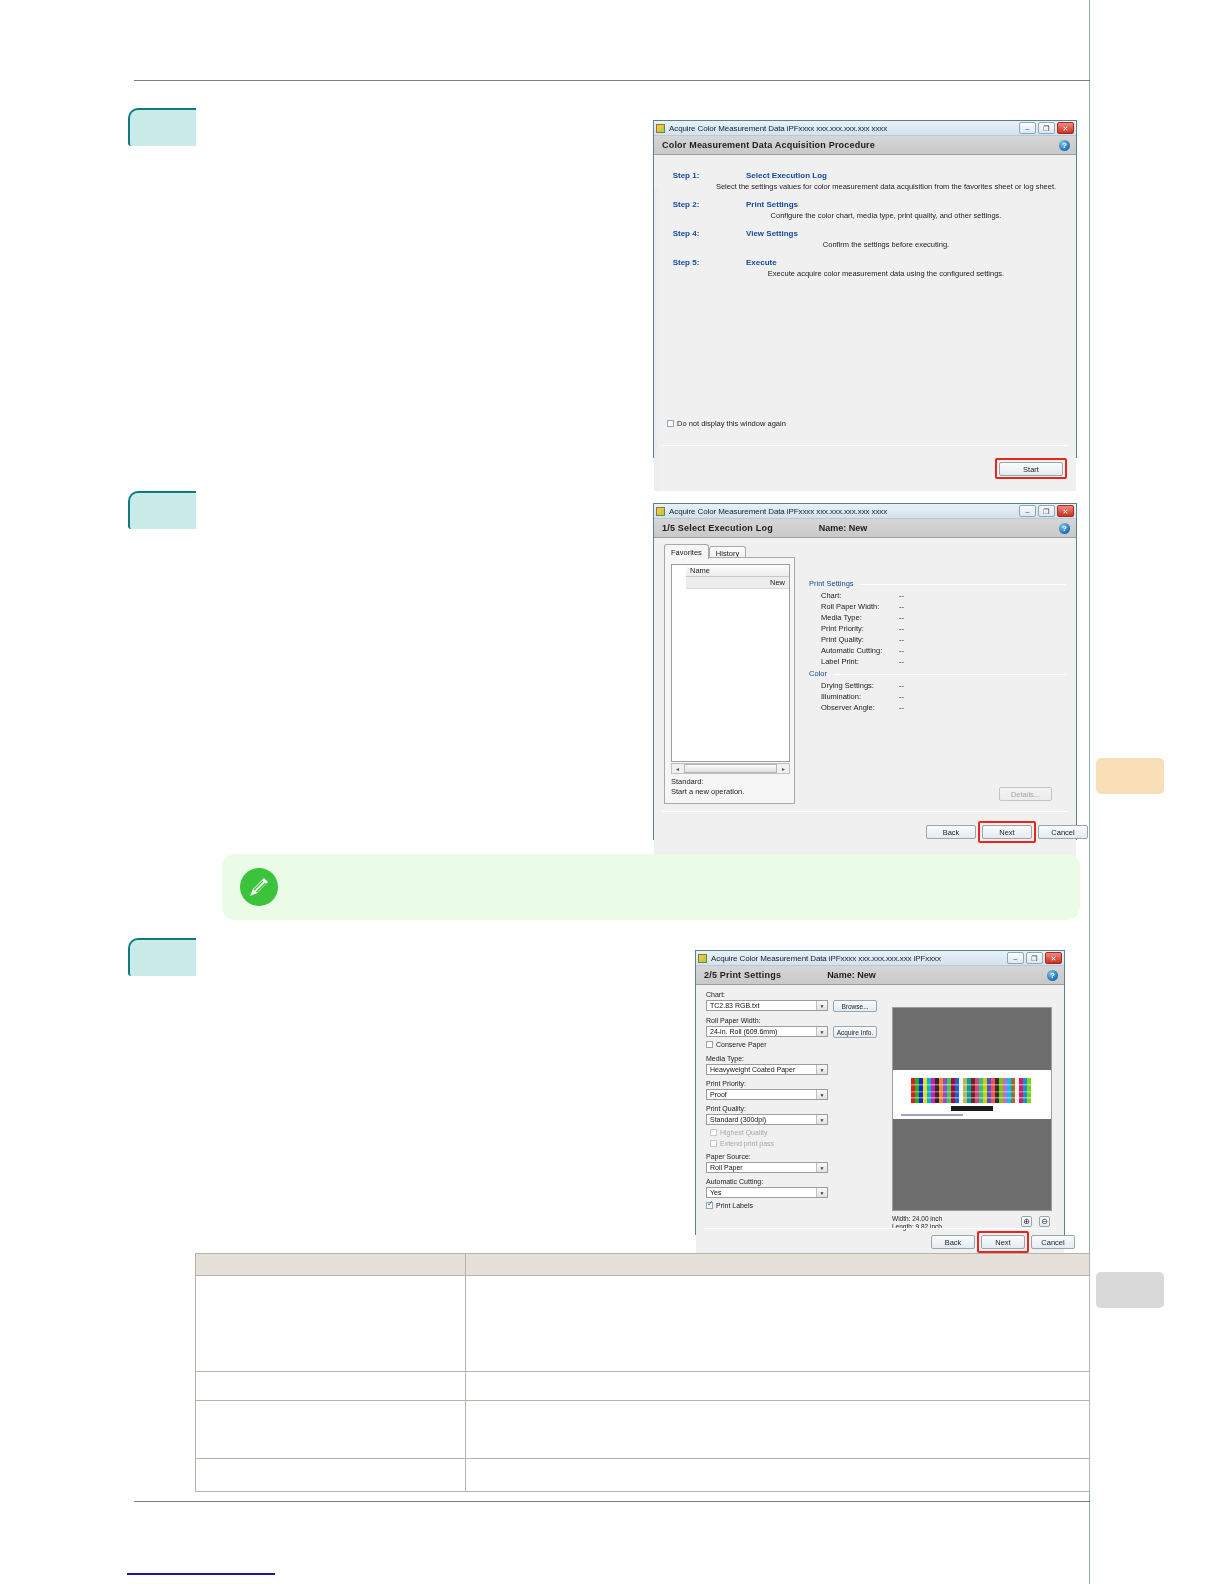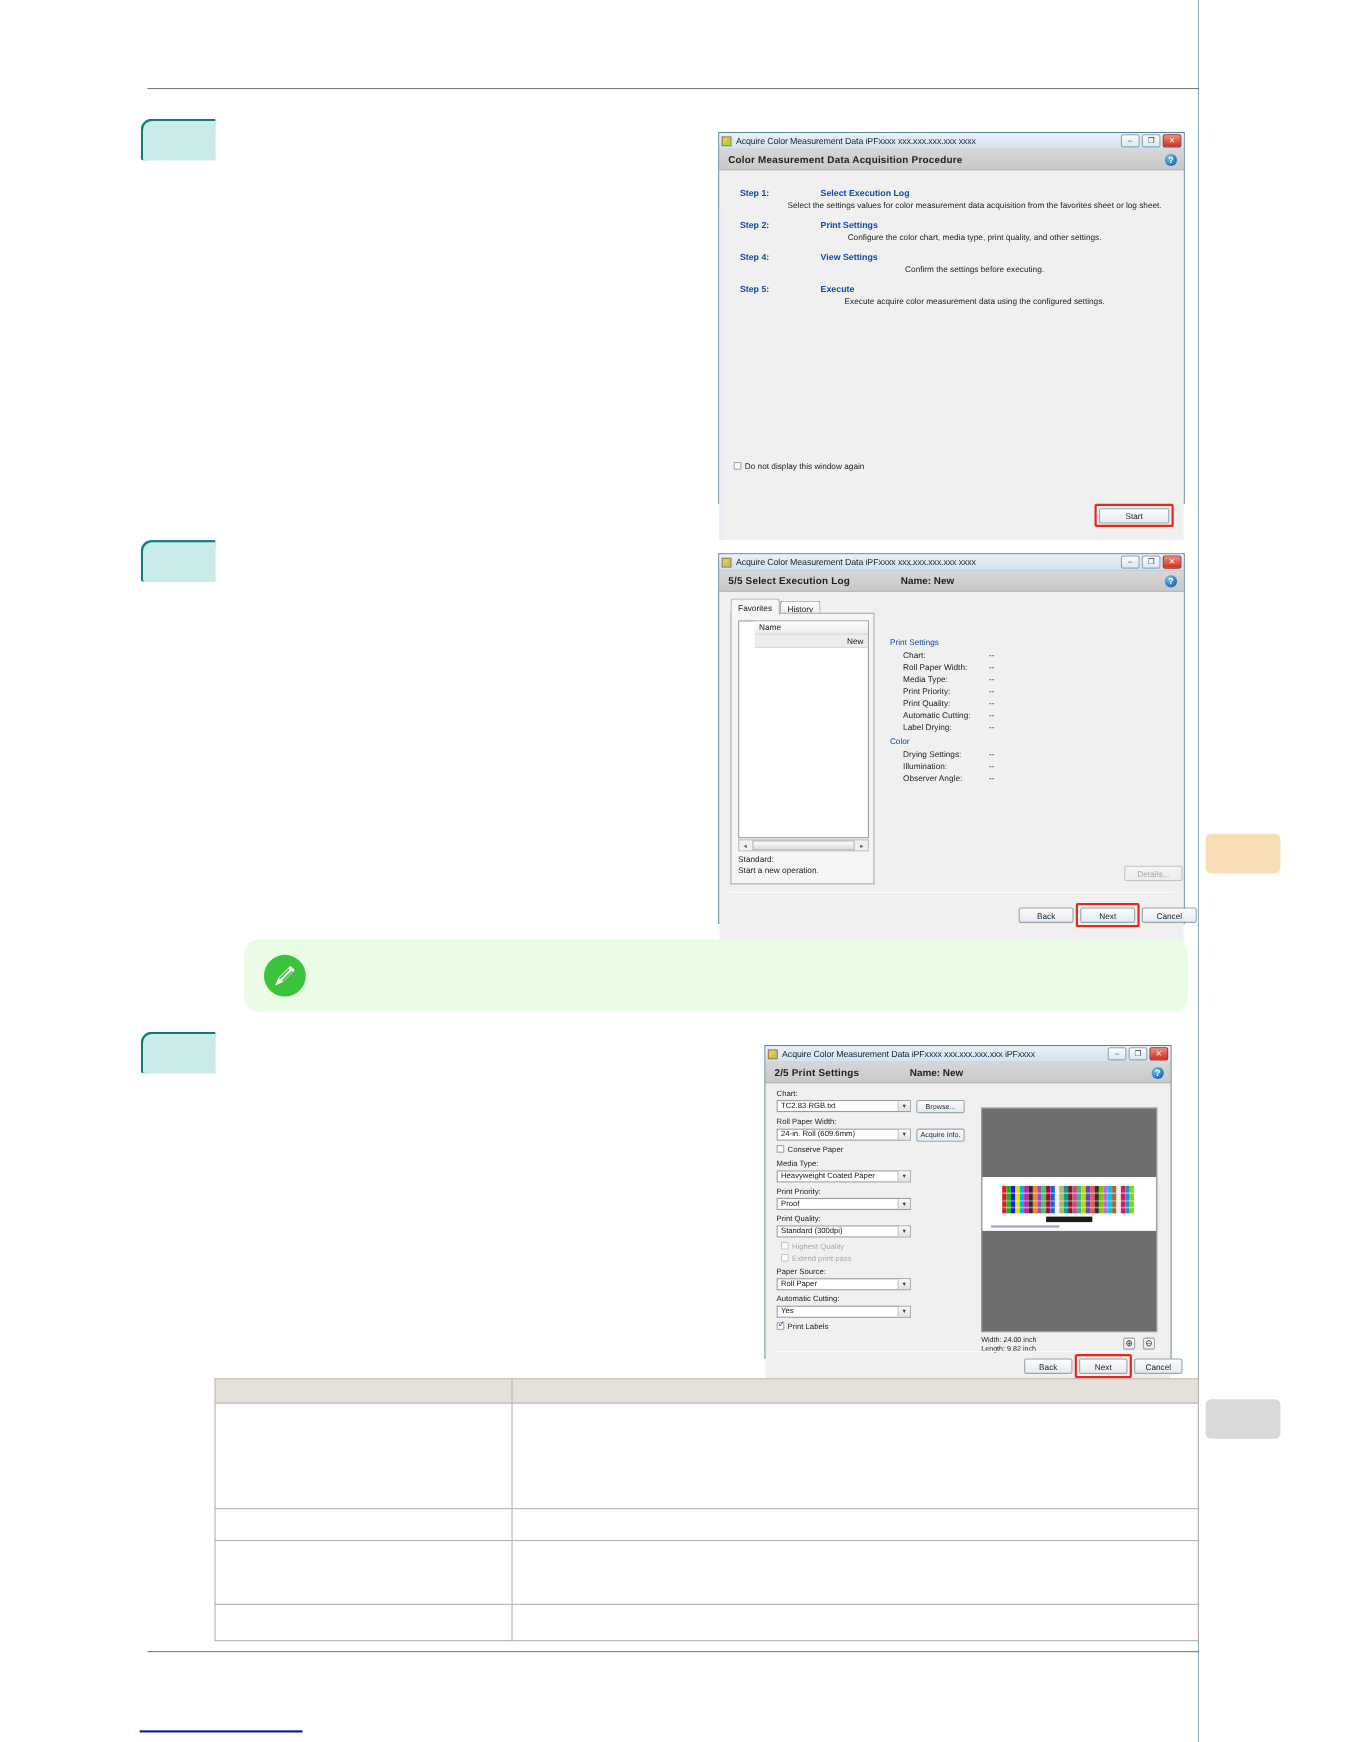--- a/index.html
+++ b/index.html
@@ -244,21 +244,21 @@
     <div class="dlg-titlebar">
       <span class="dlg-appicon"></span>
       <span class="dlg-title">Acquire Color Measurement Data iPFxxxx xxx.xxx.xxx.xxx xxxx</span>
       <span class="wbtns">
         <span class="wbtn">–</span>
         <span class="wbtn">❐</span>
         <span class="wbtn close">✕</span>
       </span>
     </div>
     <div class="dlg-banner">
-      <span class="bn-title">5/5 Select Execution Log</span>
+      <span class="bn-title">1/5 Select Execution Log</span>
       <span class="bn-name">Name: New</span>
       <span class="helpq">?</span>
     </div>
     <div class="dlg-body">
 
       <div class="tabstrip">
         <div class="tab active">Favorites</div>
         <div class="tab">History</div>
       </div>
 
@@ -286,34 +286,34 @@
       <div class="kv" style="left:167px; top:64px;">Roll Paper Width:</div>
       <div class="kvv" style="left:245px; top:64px;">--</div>
       <div class="kv" style="left:167px; top:75px;">Media Type:</div>
       <div class="kvv" style="left:245px; top:75px;">--</div>
       <div class="kv" style="left:167px; top:86px;">Print Priority:</div>
       <div class="kvv" style="left:245px; top:86px;">--</div>
       <div class="kv" style="left:167px; top:97px;">Print Quality:</div>
       <div class="kvv" style="left:245px; top:97px;">--</div>
       <div class="kv" style="left:167px; top:108px;">Automatic Cutting:</div>
       <div class="kvv" style="left:245px; top:108px;">--</div>
-      <div class="kv" style="left:167px; top:119px;">Label Drying:</div>
+      <div class="kv" style="left:167px; top:119px;">Label Print:</div>
       <div class="kvv" style="left:245px; top:119px;">--</div>
 
       <div style="position:absolute; left:155px; top:131px;" class="grp-legend">Color</div>
       <div class="grp-line" style="left:180px; top:136px; width:232px;"></div>
 
       <div class="kv" style="left:167px; top:143px;">Drying Settings:</div>
       <div class="kvv" style="left:245px; top:143px;">--</div>
       <div class="kv" style="left:167px; top:154px;">Illumination:</div>
       <div class="kvv" style="left:245px; top:154px;">--</div>
       <div class="kv" style="left:167px; top:165px;">Observer Angle:</div>
       <div class="kvv" style="left:245px; top:165px;">--</div>
 
-      <div class="wb disabled" style="position:absolute; left:368px; top:249px; width:53px;text-align:center;">Details...</div>
+      <div class="wb disabled" style="position:absolute; left:345px; top:249px; width:53px;text-align:center;">Details...</div>
 
       <div class="dlg-footer-sep" style="top:273px;"></div>
 
       <div class="wb" style="position:absolute; left:272px; top:287px; width:50px;">Back</div>
       <div class="redring" style="left:324px; top:283px; width:58px; height:22px;"></div>
       <div class="wb" style="position:absolute; left:328px; top:287px; width:50px;">Next</div>
       <div class="wb" style="position:absolute; left:384px; top:287px; width:50px;">Cancel</div>
     </div>
   </div>
 

